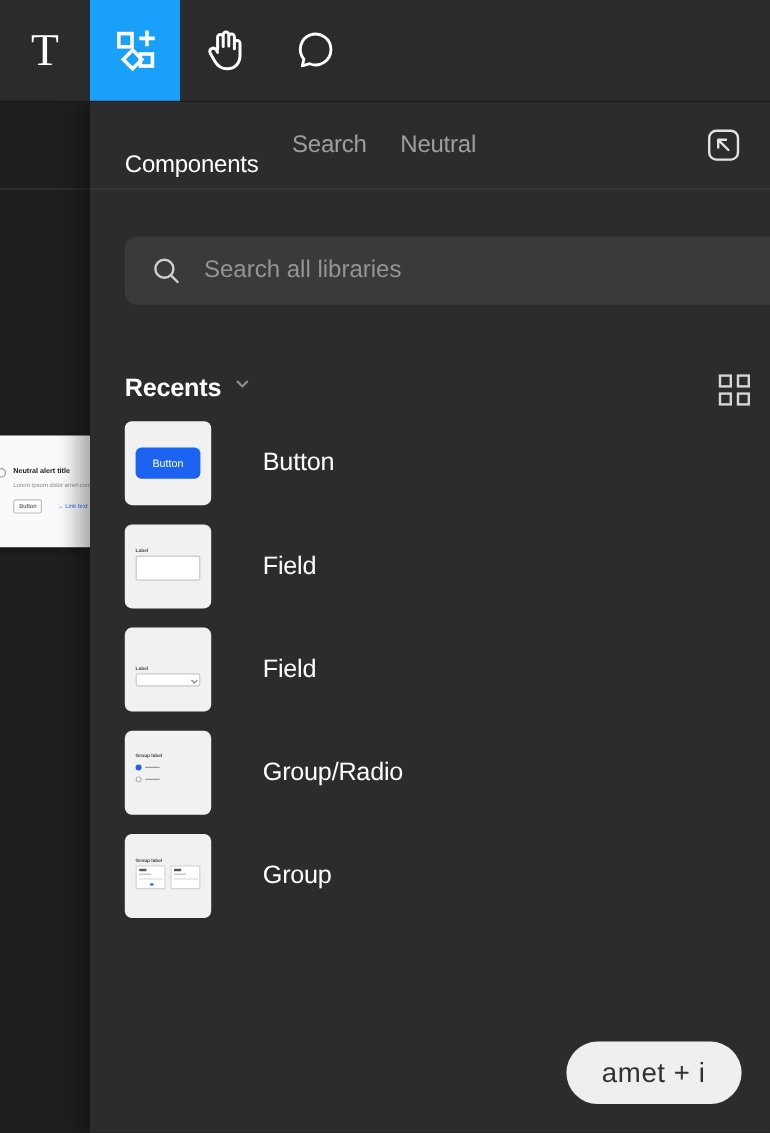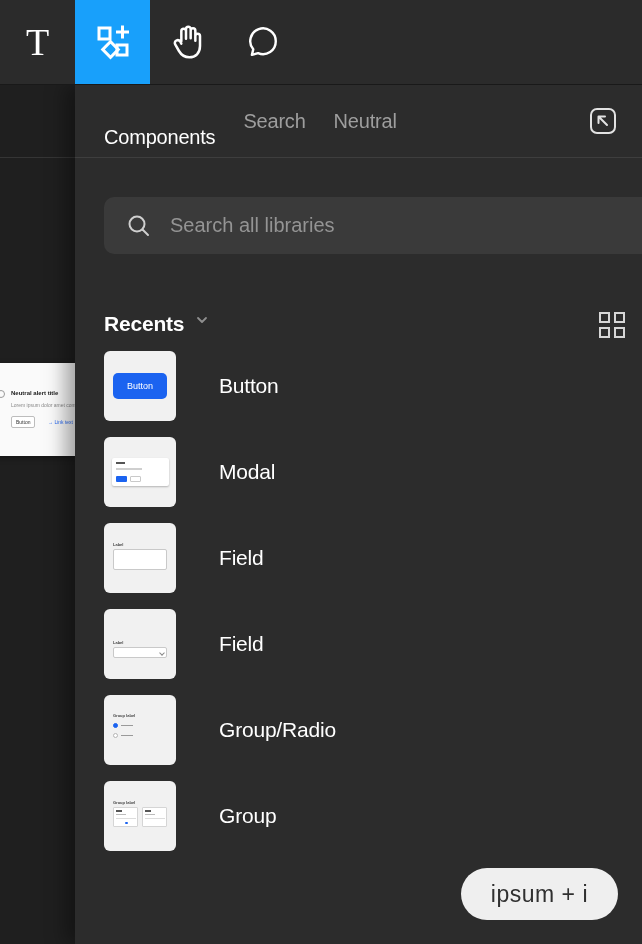--- a/index.html
+++ b/index.html
@@ -244,31 +244,20 @@
 
   <div class="items">
 
     <div class="item-row">
       <div class="thumb">
         <div class="mini-btn">Button</div>
       </div>
       <span class="item-label">Button</span>
     </div>
 
-    <div class="item-row">
-      <div class="thumb">
-        <div class="mini-modal">
-          <span class="bar1"></span>
-            <span class="bar2"></span>
-          <span class="chip-blue"></span>
-            <span class="chip-gray"></span>
-        </div>
-      </div>
-      <span class="item-label">Modal</span>
-    </div>
 
     <div class="item-row">
       <div class="thumb">
         <span class="mini-label" style="top:19px;">Label</span>
         <div class="mini-input-tall"></div>
       </div>
       <span class="item-label">Field</span>
     </div>
 
     <div class="item-row">
@@ -312,14 +301,14 @@
             <span class="l3"></span>
         </div>
       </div>
       <span class="item-label">Group</span>
     </div>
 
   </div>
 </div>
 
 <div class="shortcut-pill">
-  <span>ipsum + i</span>
+  <span>amet + i</span>
 </div>
 
 </body></html>

